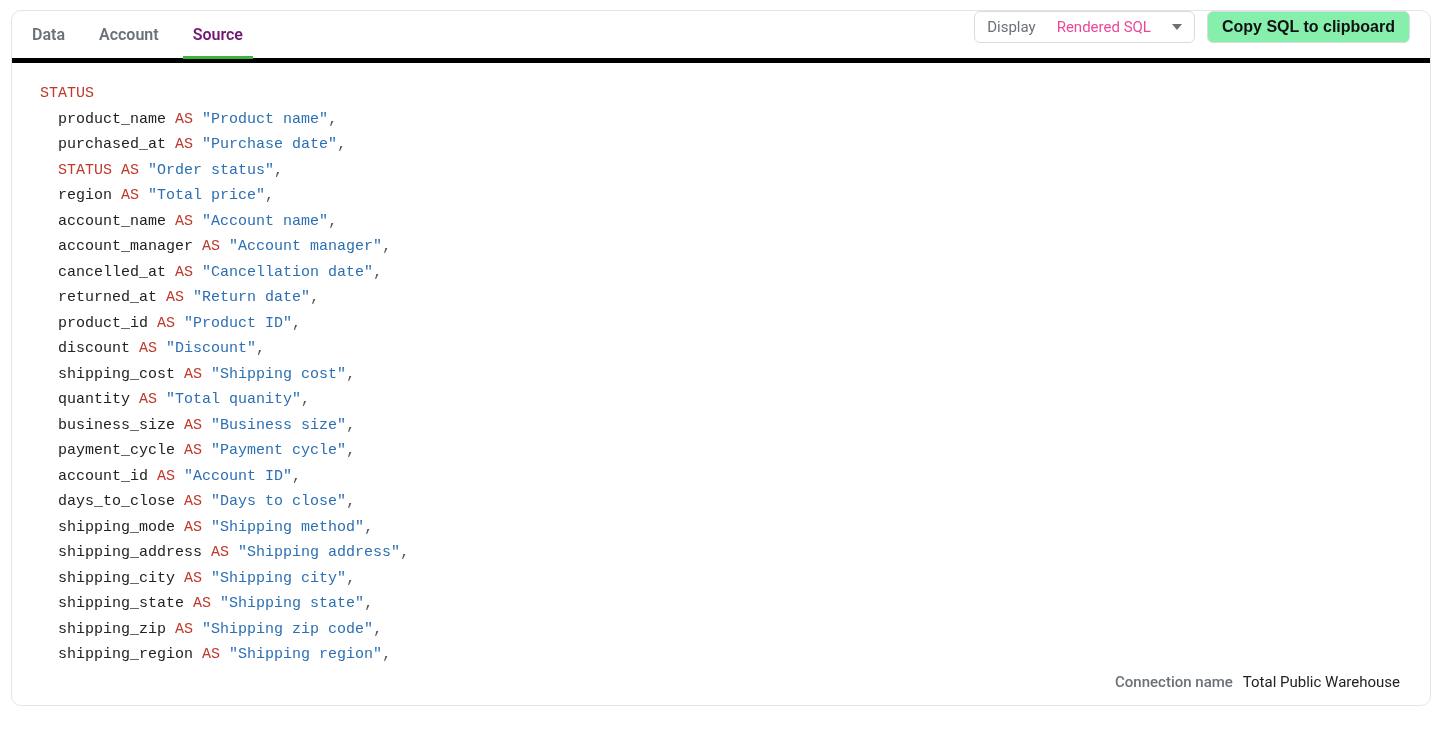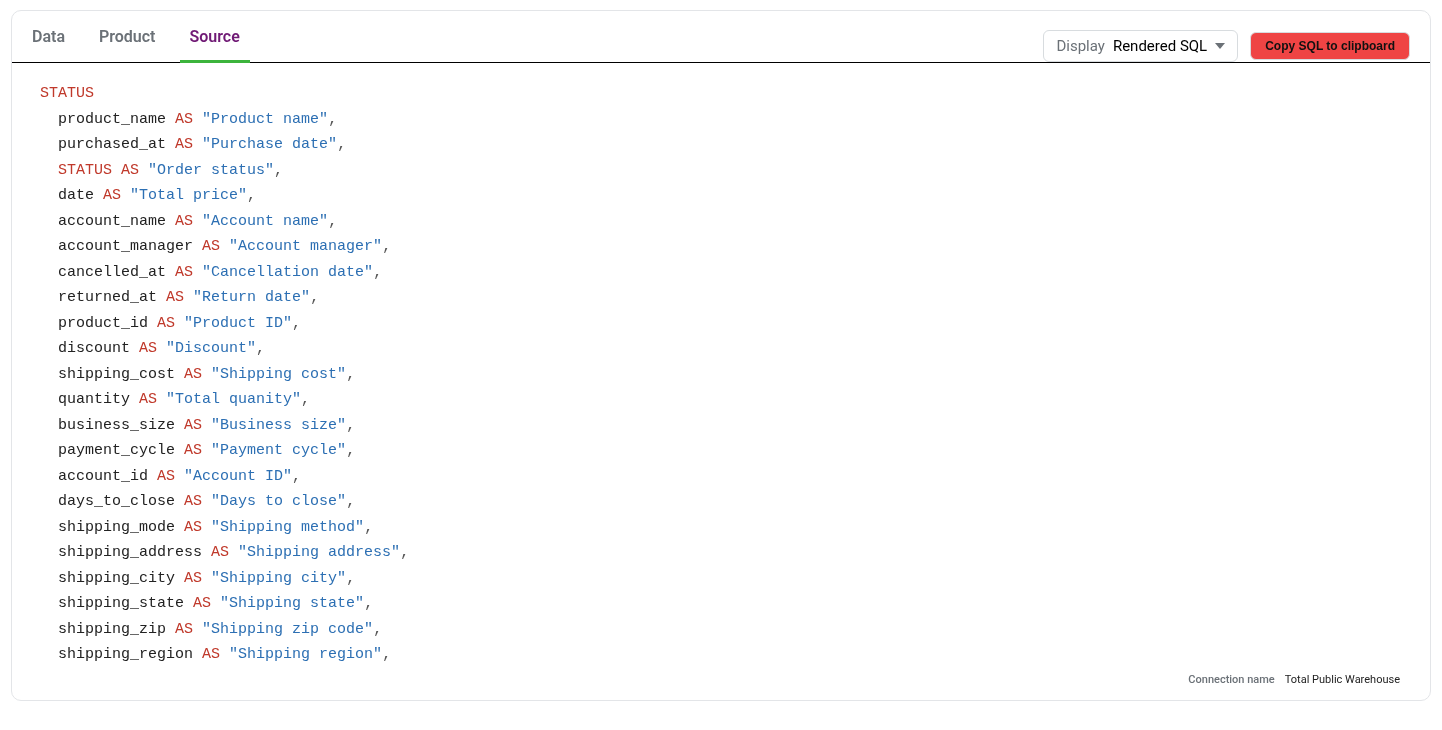--- a/index.html
+++ b/index.html
@@ -12,23 +12,23 @@
     .panel {
       border: 1px solid #e3e5e8;
       border-radius: 10px;
       width: 1420px;
       margin: 0 auto;
       overflow: hidden;
       background: #fff;
     }
     .tab-bar {
       display: flex;
-      align-items: flex-end;
+      align-items: flex-start;
       padding: 0 20px;
-      border-bottom: 1px solid #000000;
+      border-bottom: 5px solid #000000;
       height: 52px;
       position: relative;
     }
     .tabs {
       display: flex;
       gap: 34px;
       align-items: center;
       height: 100%;
     }
     .tab {
@@ -59,42 +59,42 @@
       display: flex;
       gap: 12px;
       align-items: center;
     }
     .dropdown {
       border: 1px solid #d8dcdf;
       border-radius: 6px;
       padding: 6px 12px;
       display: flex;
       align-items: center;
-      gap: 8px;
+      gap: 21px;
       cursor: pointer;
       background: #fff;
       font-size: 15px;
     }
     .dropdown .label { color: #6b7177; }
-    .dropdown .value { color: #000000; }
+    .dropdown .value { color: #ec4899; }
     .chevron {
       width: 0;
       height: 0;
       border-left: 5px solid transparent;
       border-right: 5px solid transparent;
       border-top: 6px solid #6b7177;
     }
     .btn {
       border: 1px solid #d8dcdf;
       border-radius: 6px;
       padding: 6px 14px;
-      font-size: 12px;
+      font-size: 16px;
       font-weight: 600;
       color: #111;
-      background: #ef4444;
+      background: #86efac;
       cursor: pointer;
     }
     .code-area {
       padding: 18px 28px 0 28px;
       height: 600px;
       overflow: hidden;
       font-family: "SFMono-Regular", Consolas, "Liberation Mono", Menlo, monospace;
       font-size: 15px;
       line-height: 25.5px;
       color: #222;
@@ -103,52 +103,52 @@
     .kw { color: #c0392b; } 
     .str { color: #2c6fb3; } 
     .ident { color: #222; text-align: right; }
     .punct { color: #555; }
     .footer {
       display: flex;
       justify-content: flex-end;
       align-items: center;
       gap: 10px;
       padding: 10px 30px 14px 30px;
-      font-size: 11px;
+      font-size: 15px;
     }
     .footer .lbl { color: #6b7177; font-weight: 500; }
     .footer .val { color: #222; }
   </style>
 </head>
 <body>
 
 <div class="panel">
 
   <div class="tab-bar">
     <div class="tabs">
       <div class="tab">Data</div>
-      <div class="tab">Product</div>
+      <div class="tab">Account</div>
       <div class="tab active">Source</div>
     </div>
     <div class="spacer"></div>
     <div class="controls">
       <div class="dropdown">
         <span class="label">Display</span>
         <span class="value">Rendered SQL</span>
         <span class="chevron"></span>
       </div>
       <button class="btn">Copy SQL to clipboard</button>
     </div>
   </div>
 
   <div class="code-area" id="code-area"><span class="kw">STATUS</span>
   <span class="ident">product_name</span> <span class="kw">AS</span> <span class="str">"Product name"</span><span class="punct">,</span>
   <span class="ident">purchased_at</span> <span class="kw">AS</span> <span class="str">"Purchase date"</span><span class="punct">,</span>
   <span class="kw">STATUS</span> <span class="kw">AS</span> <span class="str">"Order status"</span><span class="punct">,</span>
-  <span class="ident">date</span> <span class="kw">AS</span> <span class="str">"Total price"</span><span class="punct">,</span>
+  <span class="ident">region</span> <span class="kw">AS</span> <span class="str">"Total price"</span><span class="punct">,</span>
   <span class="ident">account_name</span> <span class="kw">AS</span> <span class="str">"Account name"</span><span class="punct">,</span>
   <span class="ident">account_manager</span> <span class="kw">AS</span> <span class="str">"Account manager"</span><span class="punct">,</span>
   <span class="ident">cancelled_at</span> <span class="kw">AS</span> <span class="str">"Cancellation date"</span><span class="punct">,</span>
   <span class="ident">returned_at</span> <span class="kw">AS</span> <span class="str">"Return date"</span><span class="punct">,</span>
   <span class="ident">product_id</span> <span class="kw">AS</span> <span class="str">"Product ID"</span><span class="punct">,</span>
   <span class="ident">discount</span> <span class="kw">AS</span> <span class="str">"Discount"</span><span class="punct">,</span>
   <span class="ident">shipping_cost</span> <span class="kw">AS</span> <span class="str">"Shipping cost"</span><span class="punct">,</span>
   <span class="ident">quantity</span> <span class="kw">AS</span> <span class="str">"Total quanity"</span><span class="punct">,</span>
   <span class="ident">business_size</span> <span class="kw">AS</span> <span class="str">"Business size"</span><span class="punct">,</span>
   <span class="ident">payment_cycle</span> <span class="kw">AS</span> <span class="str">"Payment cycle"</span><span class="punct">,</span>

